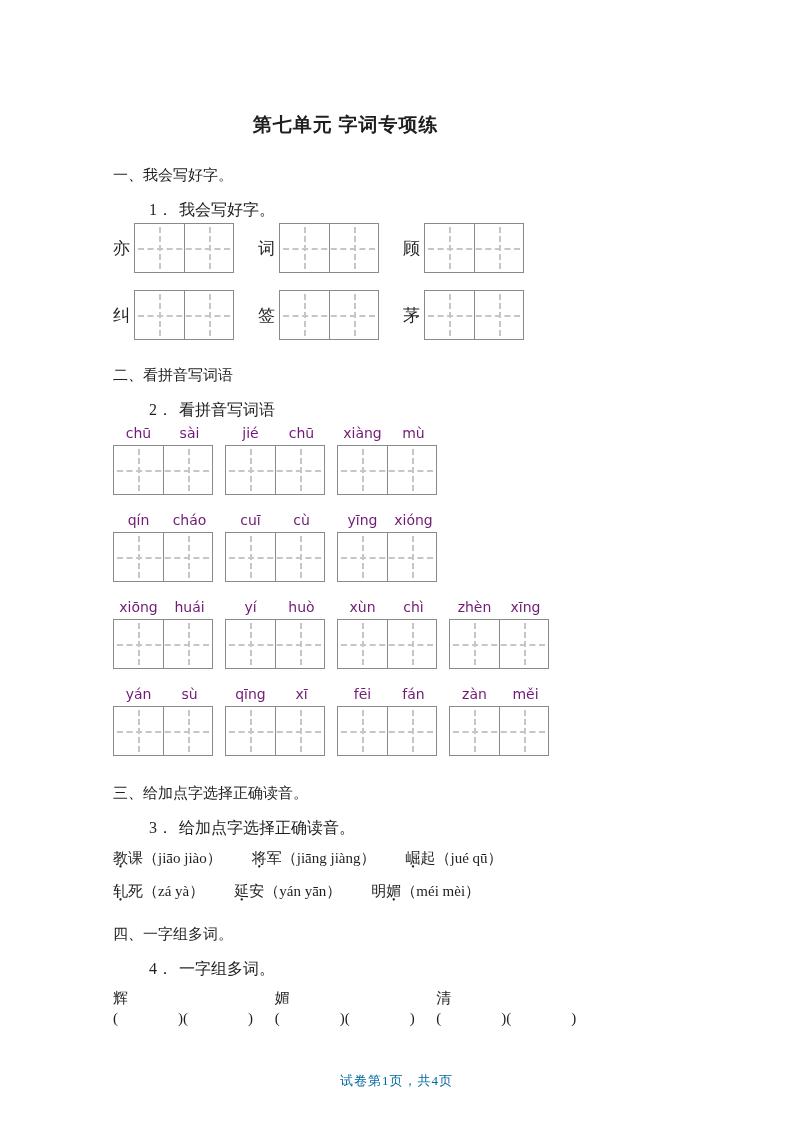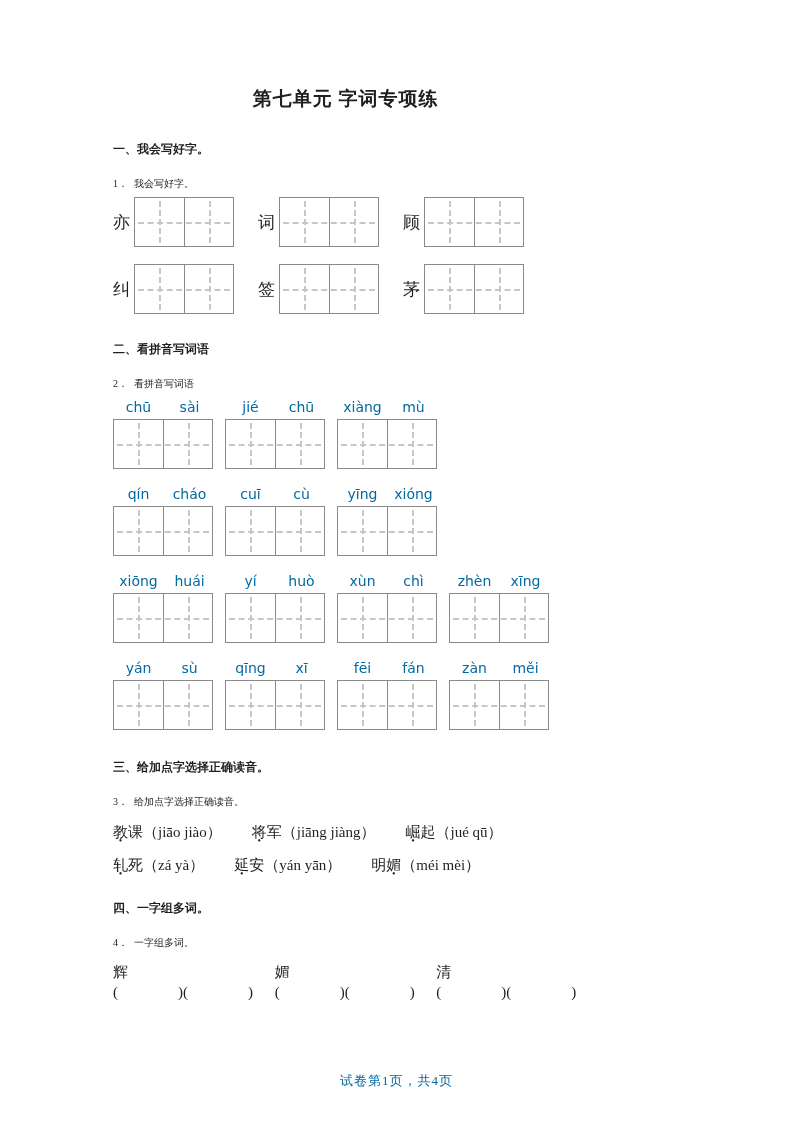--- a/index.html
+++ b/index.html
@@ -5,38 +5,39 @@
   * { margin:0; padding:0; box-sizing:border-box; }
   html,body { width:793px; height:1122px; }
   body {
     position:relative;
     background:#ffffff;
     font-family:"Liberation Serif","DejaVu Serif",serif;
     color:#1f1f1f;
   }
   .page {
     position:absolute; inset:0;
-    padding:86px 215px 0 113px; 
+    padding:112px 215px 0 113px; 
   }
   .doc-title {
     text-align:center;
     font-size:19px; font-weight:bold;
     letter-spacing:1px;
     margin-bottom:26px;
     white-space:nowrap;
   }
   .sec-heading {
-    font-size:12px; font-weight:bold;
+    font-size:15px; font-weight:normal;
     line-height:22px;
     white-space:nowrap;
   }
   .item-line {
-    font-size:10px; line-height:19px;
+    font-size:16px; line-height:19px;
     margin-top:14px;
     white-space:nowrap;
+    margin-left:36px;
   }
   .item-no { margin-right:6px; }
 
   
   .wbox {
     position:relative;
     display:flex;
     width:100px; height:50px;
     border:1px solid #8a8a8a;
     background:#fff;
@@ -60,21 +61,21 @@
   .grid-char { font-size:17px; width:21px; flex:0 0 21px; }
 
   
   .py-row { display:flex; gap:10px; margin-top:17px; }
   .py-row.first { margin-top:6px; }
   .py-group { width:102px; }
   .py-labels { display:flex; height:20px; }
   .py-labels .py {
     flex:1 1 0; text-align:center;
     font-family:"DejaVu Sans","Liberation Sans",sans-serif;
-    font-size:14px; color:#0369a1; white-space:nowrap;
+    font-size:14px; color:#701a75; white-space:nowrap;
   }
 
   
   .choice-row { display:flex; gap:30px; margin-top:13px; font-size:15px; line-height:20px; white-space:nowrap; }
   .choice-row.first { margin-top:11px; }
   .dotted { position:relative; display:inline-block; }
   .dotted::after {
     content:"\2022";
     position:absolute; left:50%; bottom:-9px;
     transform:translateX(-50%);

